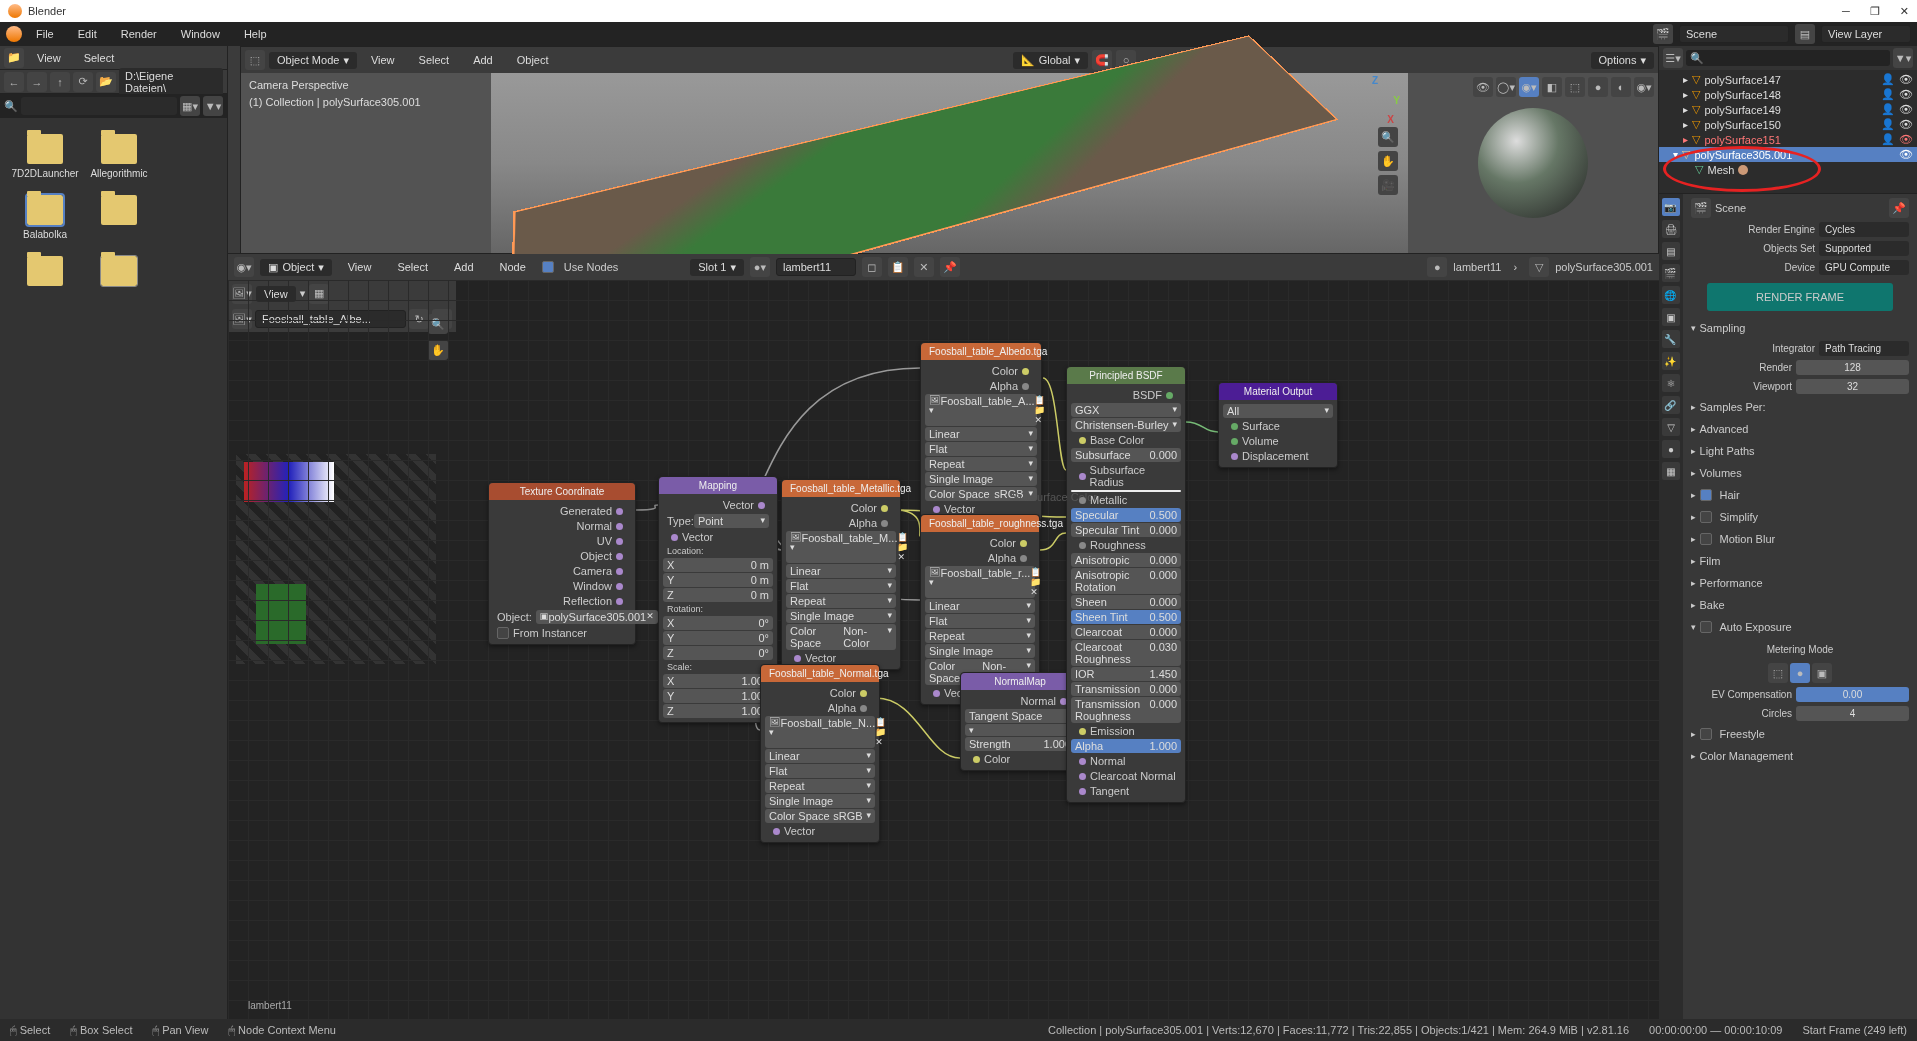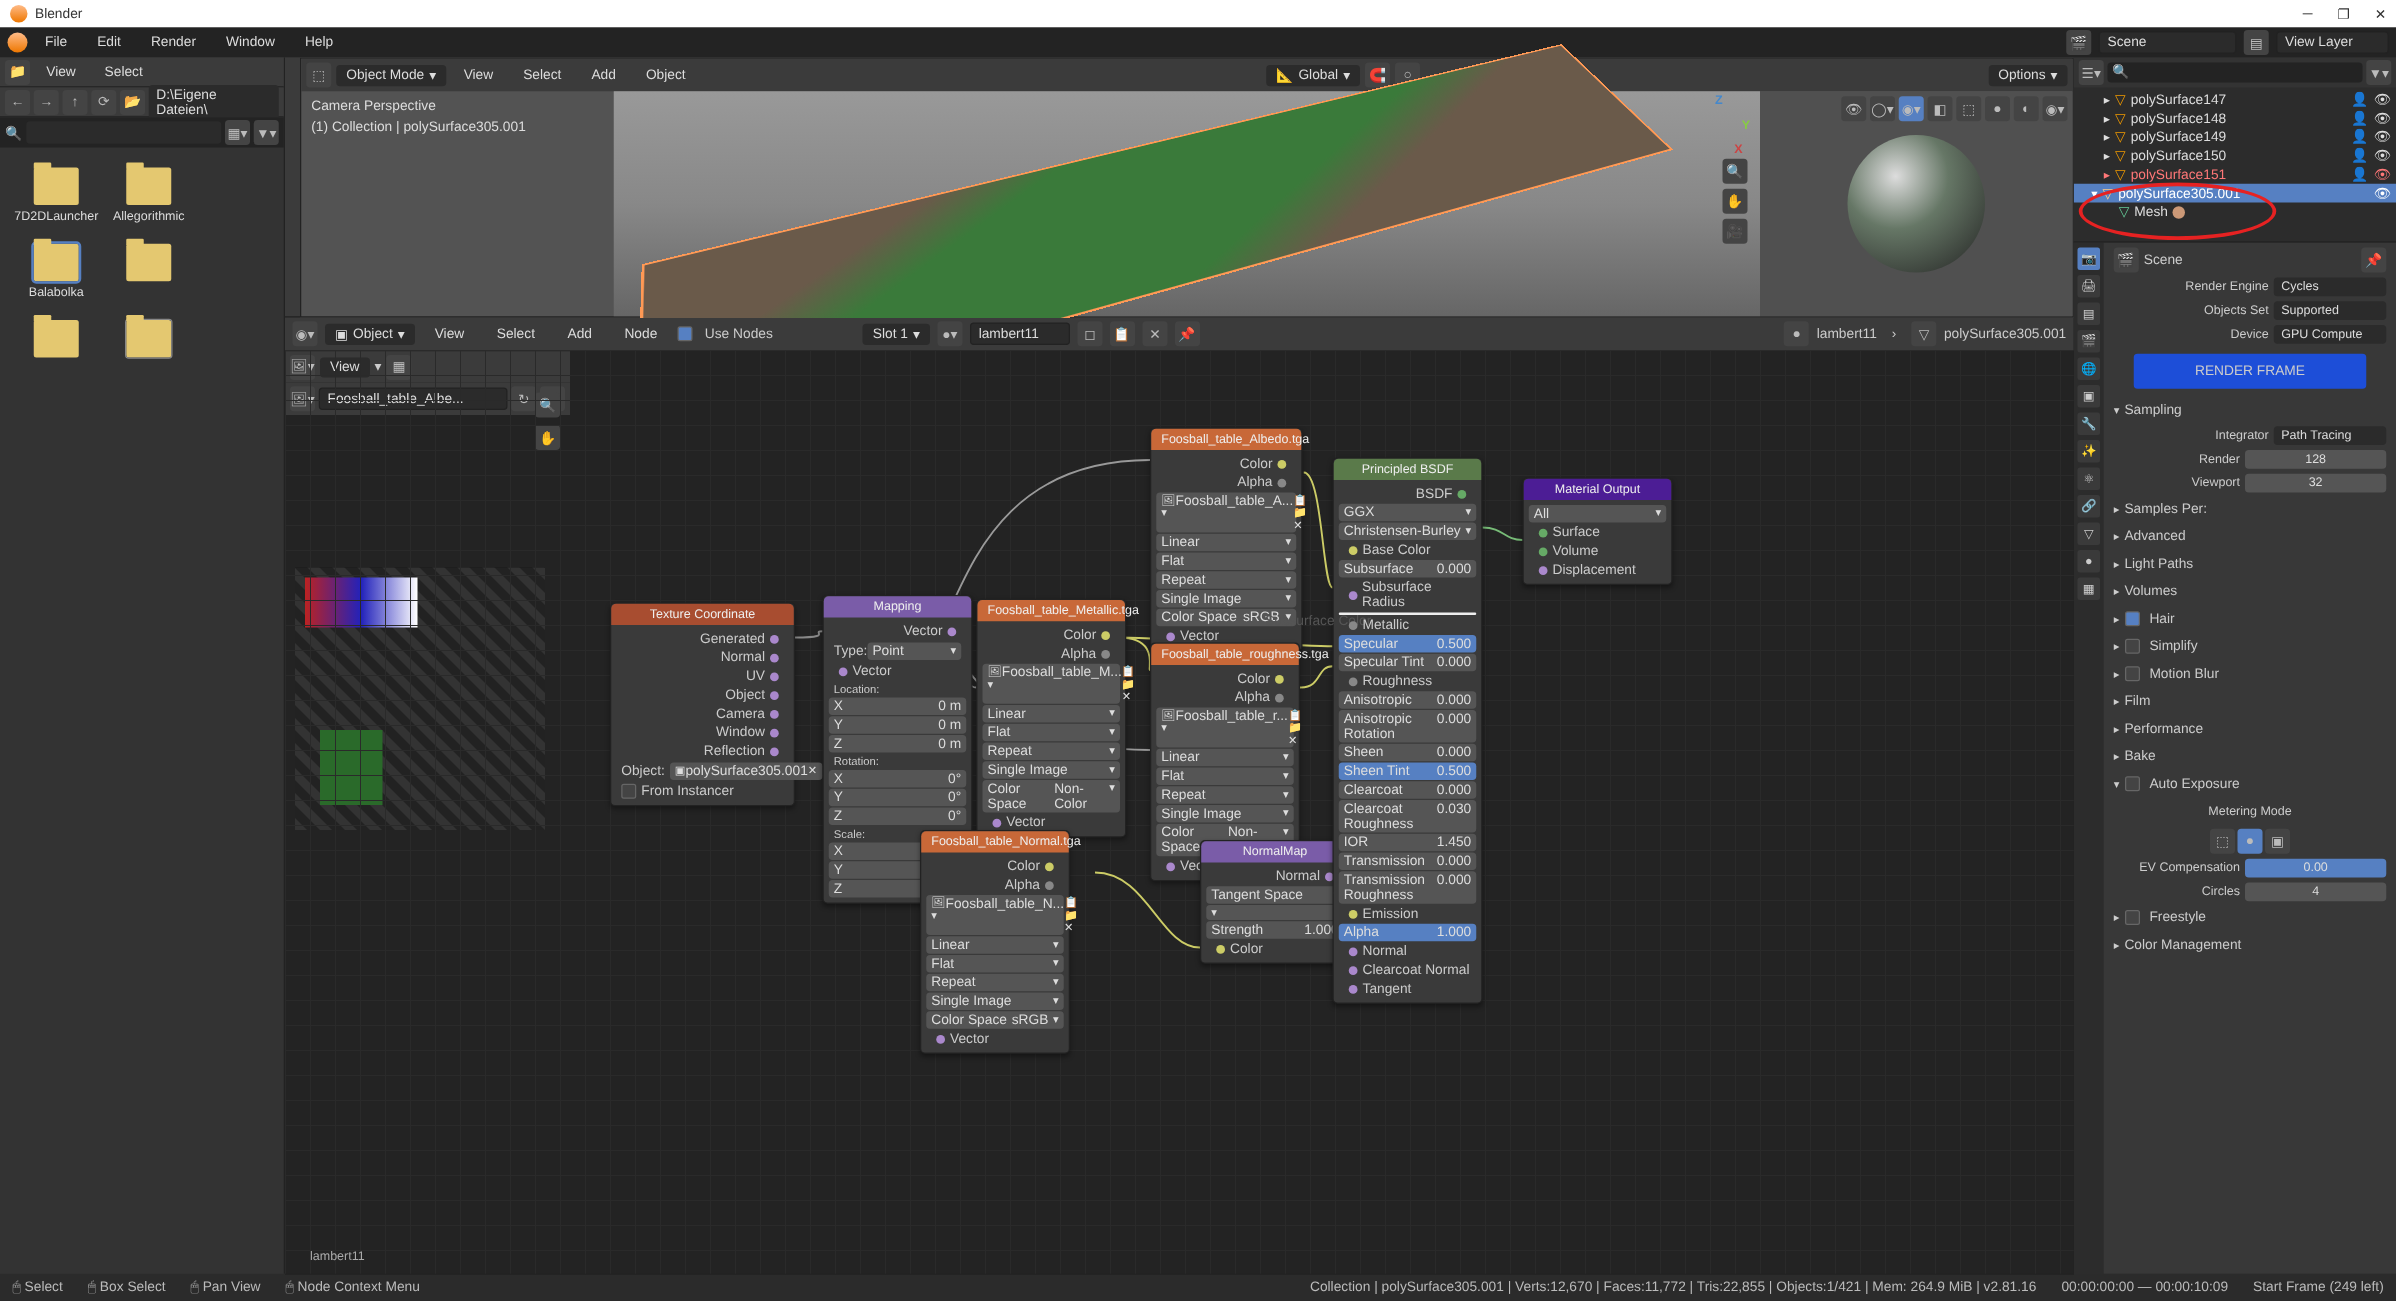--- a/index.html
+++ b/index.html
@@ -70,21 +70,21 @@
 .ol-search { height:24px; display:flex; align-items:center; padding:0 4px; gap:3px; background:#333;}
 .ol-search input { flex:1; background:#232323; border:none; padding:2px 4px; color:#ddd; border-radius:3px;}
 .ol-tree { padding:2px 0;}
 .ol-item { display:flex; align-items:center; padding:1px 4px 1px 24px; gap:4px; font-size:10px; color:#ddd; cursor:pointer;}
 .ol-item.sel { background:#5680c2; color:#fff;}
 .circle-ann { position:absolute; border:3px solid #e62222; border-radius:50%; pointer-events:none;}
 .prow { display:flex; align-items:center; gap:4px; }
 .prow .lbl { text-align:right; flex:1; font-size:10px; color:#ccc;}
 .prow .val { background:#2b2b2b; padding:2px 6px; border-radius:3px; min-width:90px; color:#ddd; font-size:10px;}
 .prow .val.center { text-align:center; background:#555;}
-.btn-big { background:#1d4ed8; padding:8px; text-align:center; border-radius:3px; cursor:pointer; margin:4px 16px;}
+.btn-big { background:#0f766e; padding:8px; text-align:center; border-radius:3px; cursor:pointer; margin:4px 16px;}
 .panel-hdr { display:flex; align-items:center; gap:4px; padding:3px 0; font-size:11px; cursor:pointer;}
 .panel-hdr::before { content:'▸'; font-size:9px;}
 .panel-hdr.open::before { content:'▾'; }
 .statusbar { height:22px; background:#2b2b2b; display:flex; align-items:center; padding:0 10px; gap:20px; color:#bbb; font-size:10px;}
 .chk { width:12px; height:12px; background:#444; border:1px solid #666; border-radius:2px; display:inline-block; margin-right:4px;}
 .chk.on { background:#5680c2; }
 svg.wire { position:absolute; top:26px; left:0; pointer-events:none; }
 .img-panel { position:absolute; left:8px; bottom:30px; width:200px; height:210px; background:#111; }
 .img-panel-hdr { position:absolute; left:0; top:0px; right:0; height:26px; background:#3b3b3b; display:flex; align-items:center; gap:4px; padding:0 4px;}
 .uv-preview { width:100%; height:100%; background:linear-gradient(45deg,#222 25%,#333 25%,#333 50%,#222 50%,#222 75%,#333 75%); background-size:20px 20px; position:relative;}
@@ -449,21 +449,21 @@
          <div class="nfield"><span>Repeat</span> ▾</div>
          <div class="nfield"><span>Single Image</span> ▾</div>
          <div class="nfield"><span>Color Space</span> <span>Non-Color</span>▾</div>
          <div class="sock">
                 <span class="sock-dot p"></span>
                 <span>Vector</span>
               </div>
        </div>
      </div>
 
-     <div class="node" style="top:410px;left:508px;width:116px">
+     <div class="node" style="top:410px;left:532px;width:116px">
        <div class="node-hdr orange">Foosball_table_Normal.tga</div>
        <div class="node-body">
          <div class="sock out">
                 <span>Color</span>
                 <span class="sock-dot y"></span>
               </div>
          <div class="sock out">
                 <span>Alpha</span>
                 <span class="sock-dot g"></span>
               </div>

